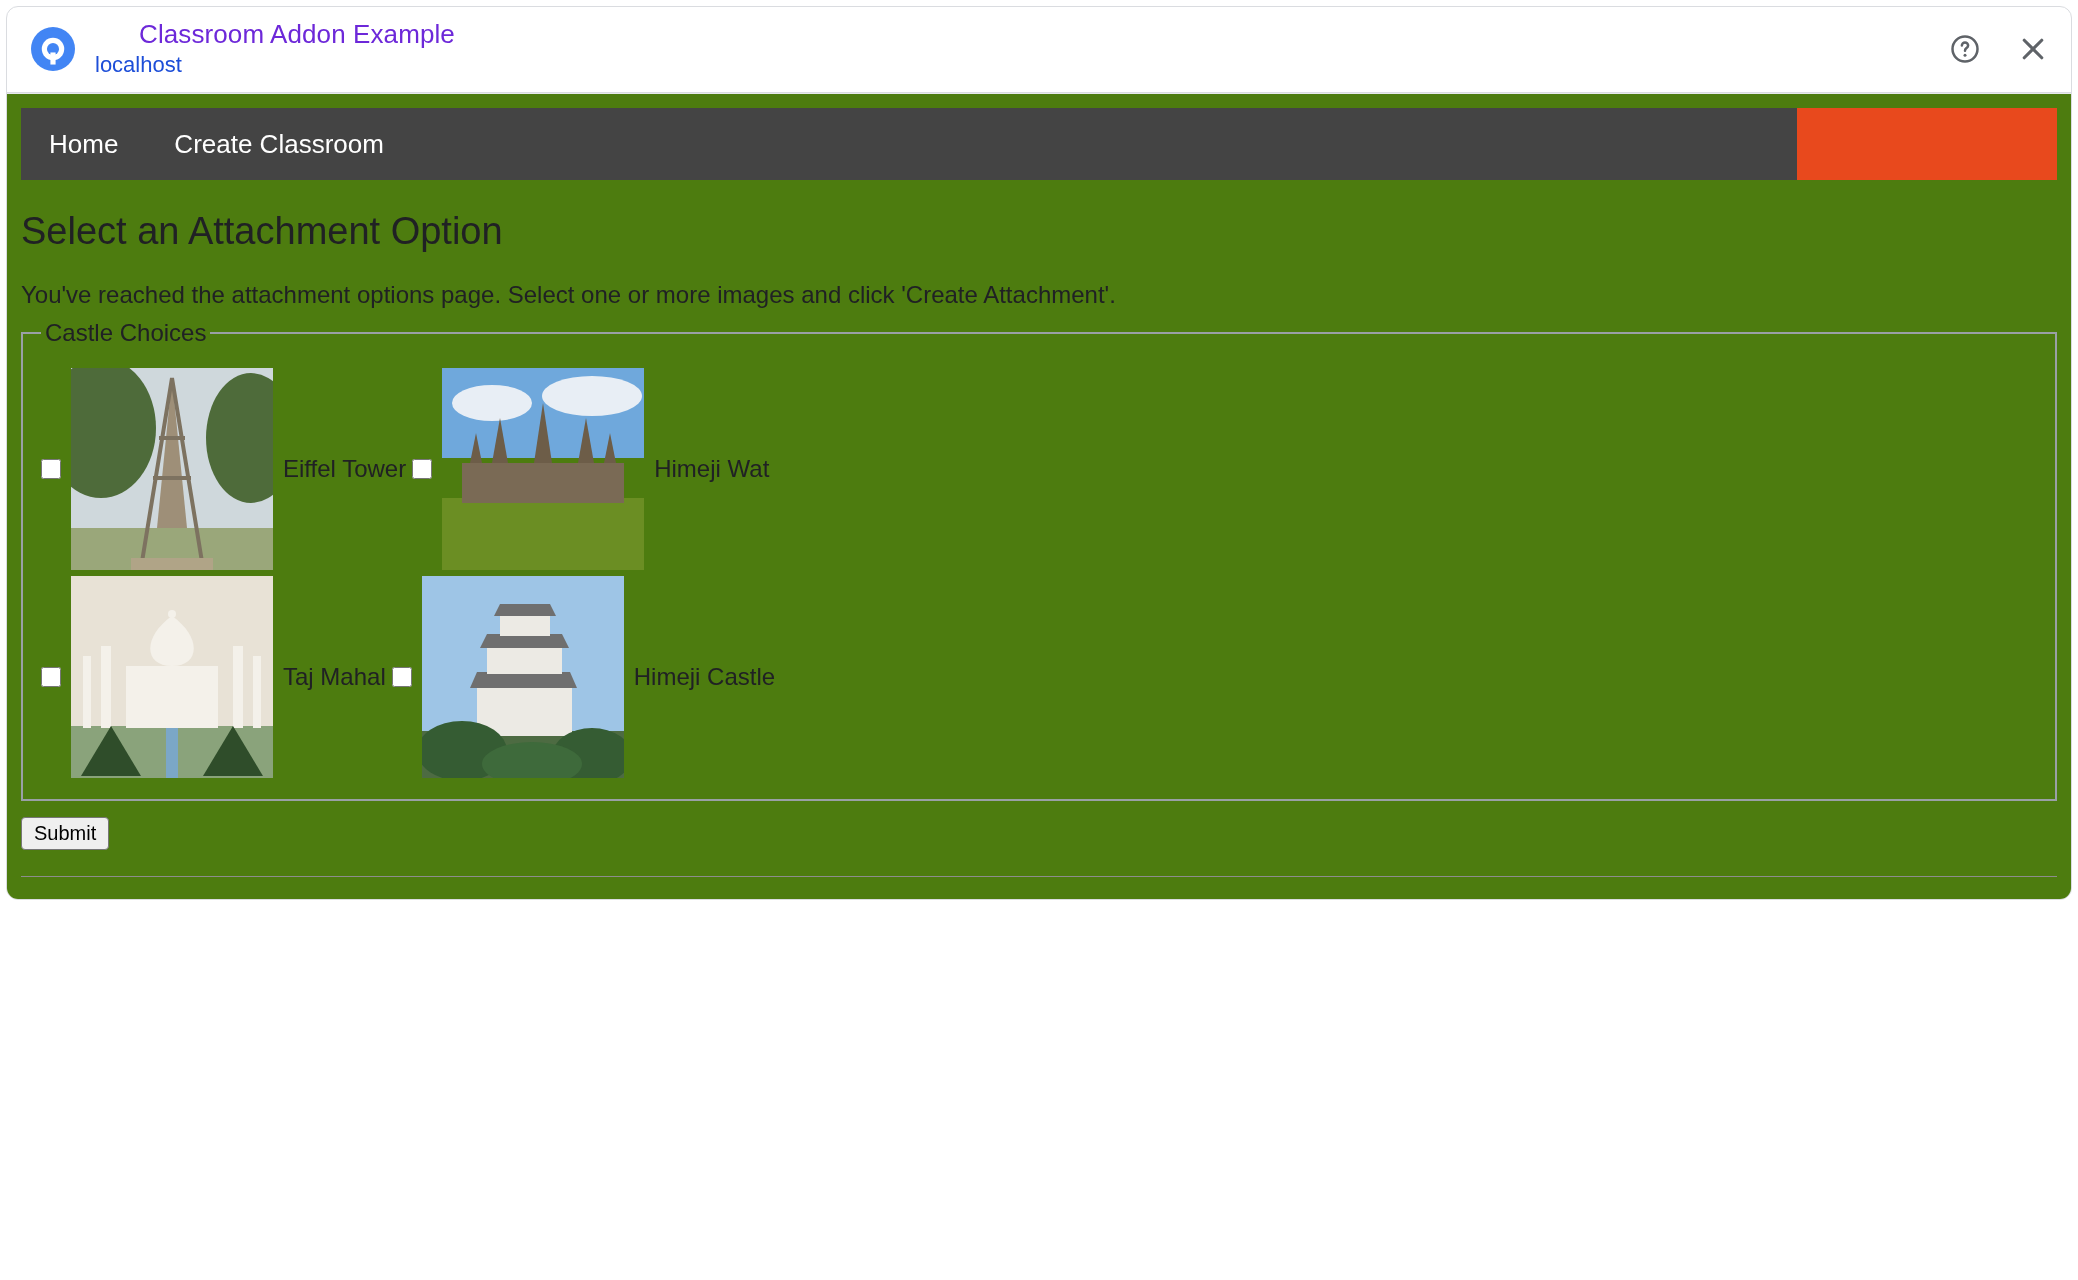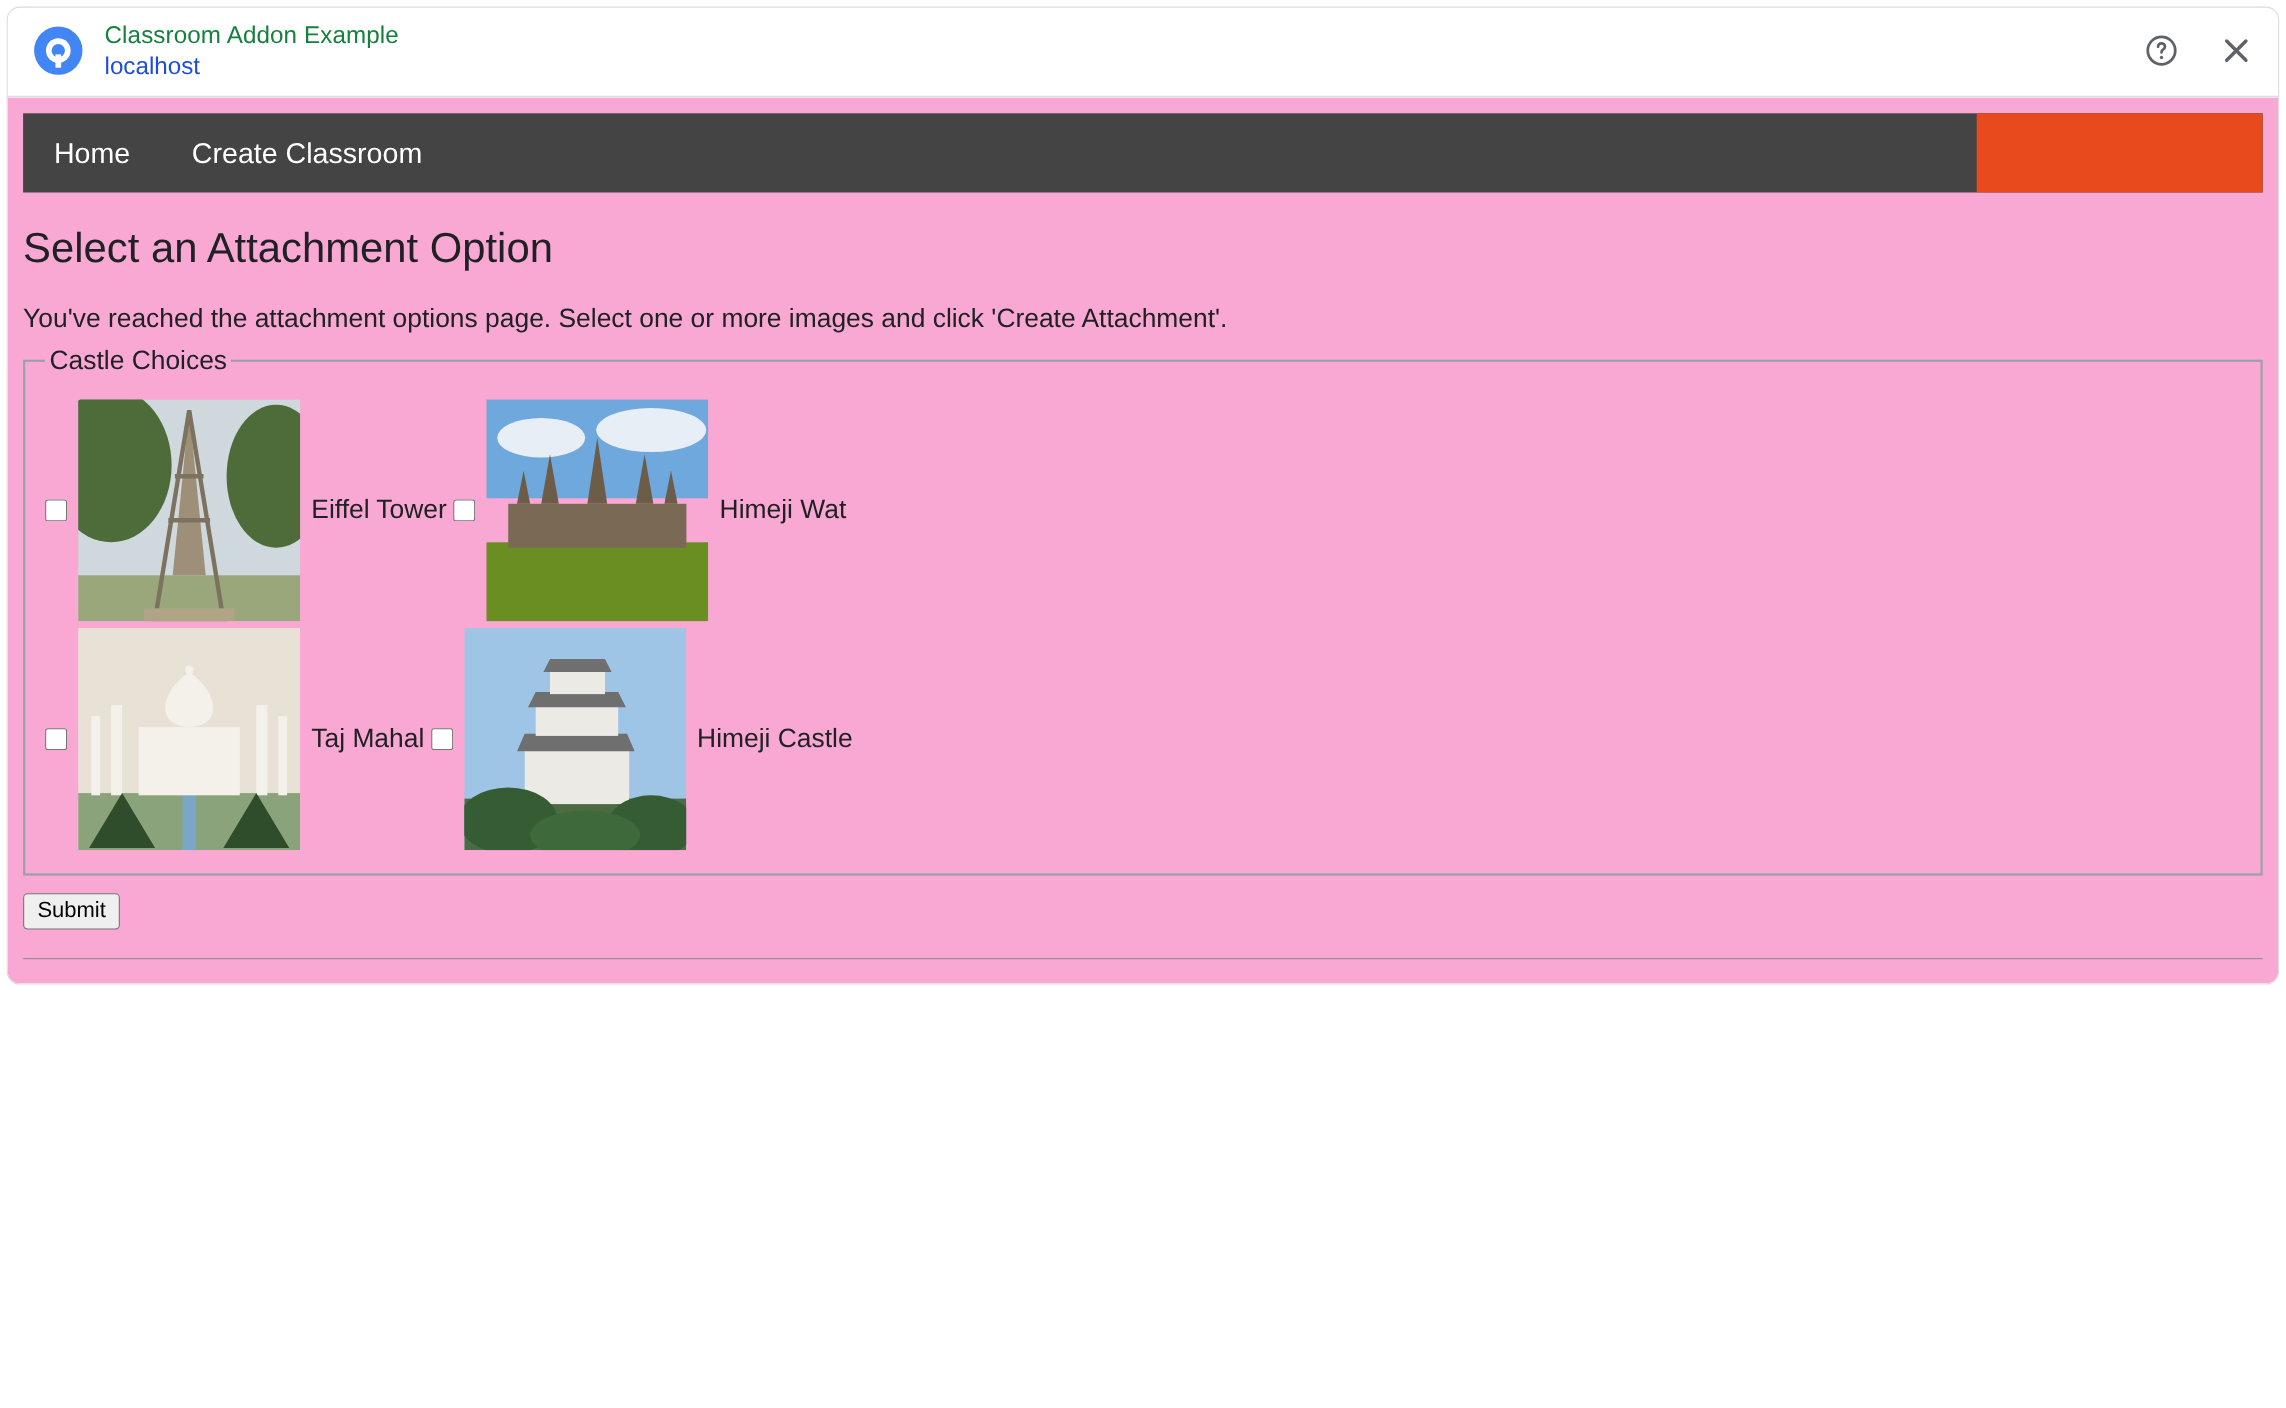--- a/index.html
+++ b/index.html
@@ -37,24 +37,25 @@
     align-items: center;
     justify-content: center;
     flex-shrink: 0;
   }
   .title-text {
     margin-left: 20px;
     display: flex;
     flex-direction: column;
   }
   .title-main {
-    font-size: 22px;
-    color: #15803d;
+    font-size: 26px;
+    color: #6d28d9;
     letter-spacing: 0.1px;
     font-family: "Google Sans", Arial, sans-serif;
+    margin-left: 44px;
   }
   .title-sub {
     font-size: 22px;
     color: #1d4ed8;
     margin-top: 2px;
   }
   .titlebar-actions {
     margin-left: auto;
     display: flex;
     align-items: center;
@@ -67,21 +68,21 @@
     align-items: center;
     justify-content: center;
     color: #5f6368;
     cursor: pointer;
     border-radius: 50%;
   }
   .icon-btn svg { display:block; }
 
   .content-area {
     padding: 14px;
-    background: #f9a8d4;
+    background: #4d7c0f;
     border-top: 1px solid #e8eaed;
   }
 
   .navbar {
     display: flex;
     background: #444444;
     height: 72px;
     align-items: stretch;
     overflow: hidden;
   }

